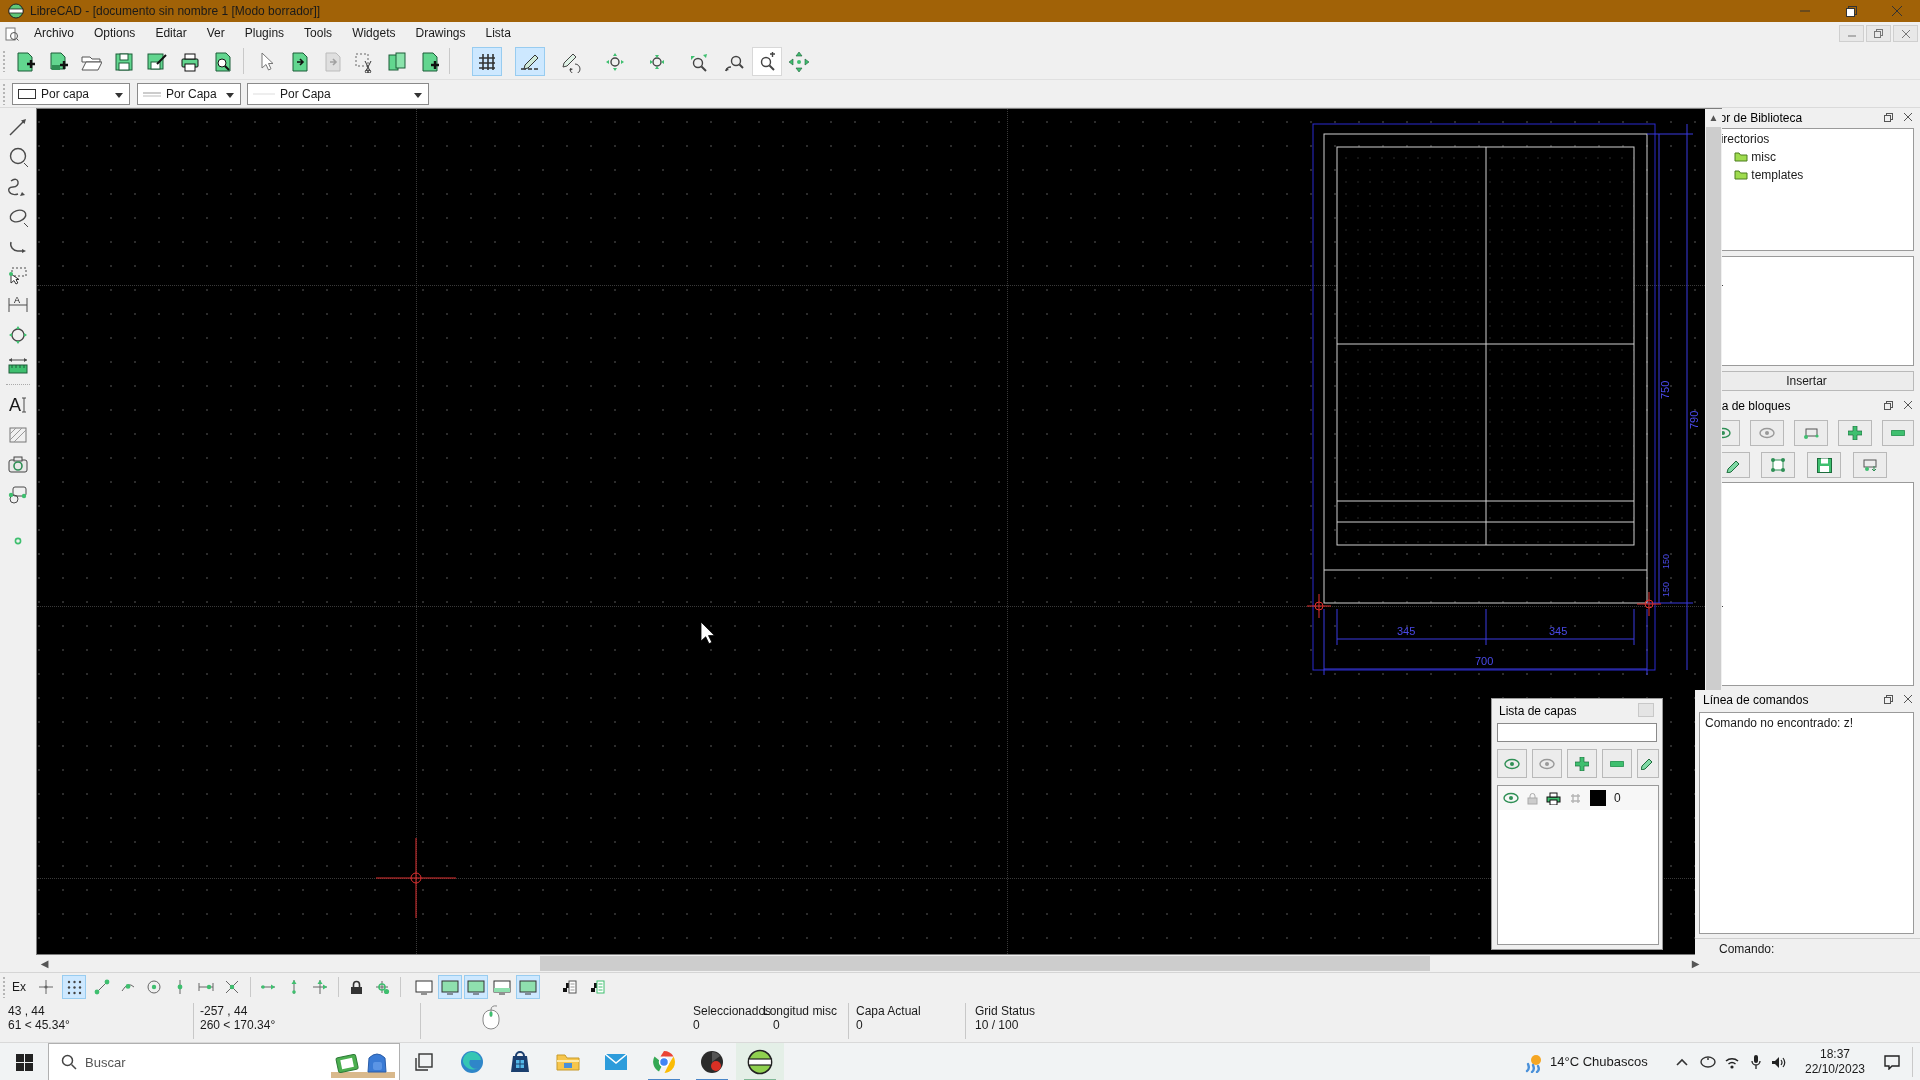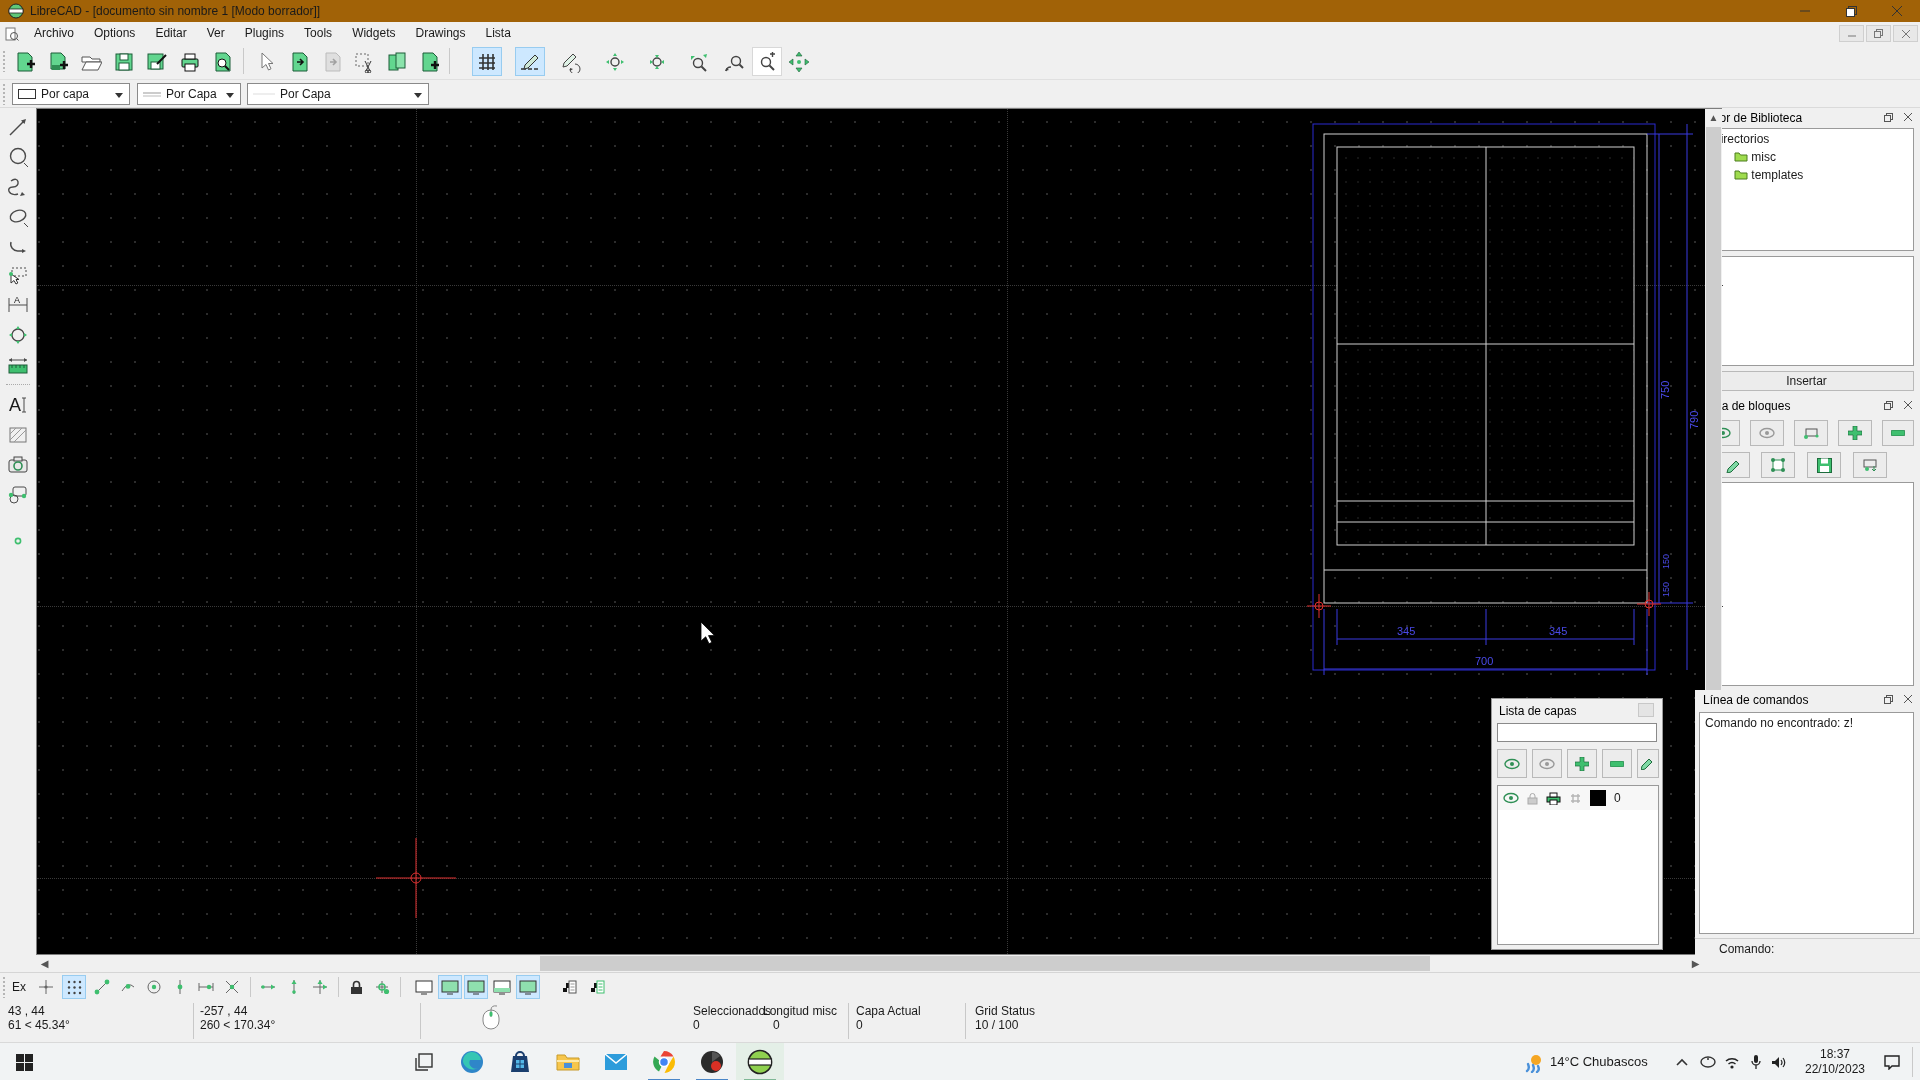--- a/index.html
+++ b/index.html
@@ -861,20 +861,36 @@
 
 <div class="abs" id="taskbar">
   <div class="task-icon" style="left:0">
     <svg width="17" height="17">
         <rect x="0" y="0" width="8" height="8" fill="#222"></rect>
         <rect x="9" y="0" width="8" height="8" fill="#222"></rect>
         <rect x="0" y="9" width="8" height="8" fill="#222"></rect>
         <rect x="9" y="9" width="8" height="8" fill="#222"></rect>
       </svg>
   </div>
+  <div class="abs" style="left:48px;top:0;width:352px;height:38px;background:#fff;border:1px solid #b0b0b0;display:flex;align-items:center">
+    <svg width="16" height="16" style="margin:0 8px 0 12px">
+        <circle cx="6.5" cy="6.5" r="5" fill="none" stroke="#444" stroke-width="1.5"></circle>
+        <line x1="10.5" y1="10.5" x2="15" y2="15" stroke="#444" stroke-width="1.5"></line>
+      </svg>
+    <span style="color:#555;font-size:13px">Buscar</span>
+    <span class="abs" style="left:282px;top:4px">
+      <svg width="64" height="30">
+          <rect x="0" y="24" width="64" height="6" fill="#d9b98c"></rect>
+          <rect x="6" y="8" width="20" height="15" rx="2" fill="#4caf50" transform="rotate(-12 16 15)" stroke="#2c7a36"></rect>
+          <rect x="10" y="11" width="12" height="9" fill="#fff" transform="rotate(-12 16 15)"></rect>
+          <path d="M38 10 q8 -8 16 0 l1 14 h-18 z" fill="#3a7bd5" stroke="#2a5da8"></path>
+          <rect x="42" y="14" width="9" height="8" rx="2" fill="#5b95e5"></rect>
+        </svg>
+    </span>
+  </div>
   <div class="task-icon" style="left:400px">
     <svg width="18" height="18">
         <rect x="4" y="1" width="13" height="13" fill="none" stroke="#333" stroke-width="1.4"></rect>
         <path d="M1 5 v12 h12" fill="none" stroke="#333" stroke-width="1.4"></path>
       </svg>
   </div>
   <div class="task-icon" style="left:448px">
     <svg width="24" height="24">
         <circle cx="12" cy="12" r="11" fill="#2f86c9"></circle>
         <path d="M3 12 a9 9 0 0 1 18 -2 h-11 a6 6 0 0 0 8 8 a10 10 0 0 1 -15 -6" fill="#35c6b4"></path>

